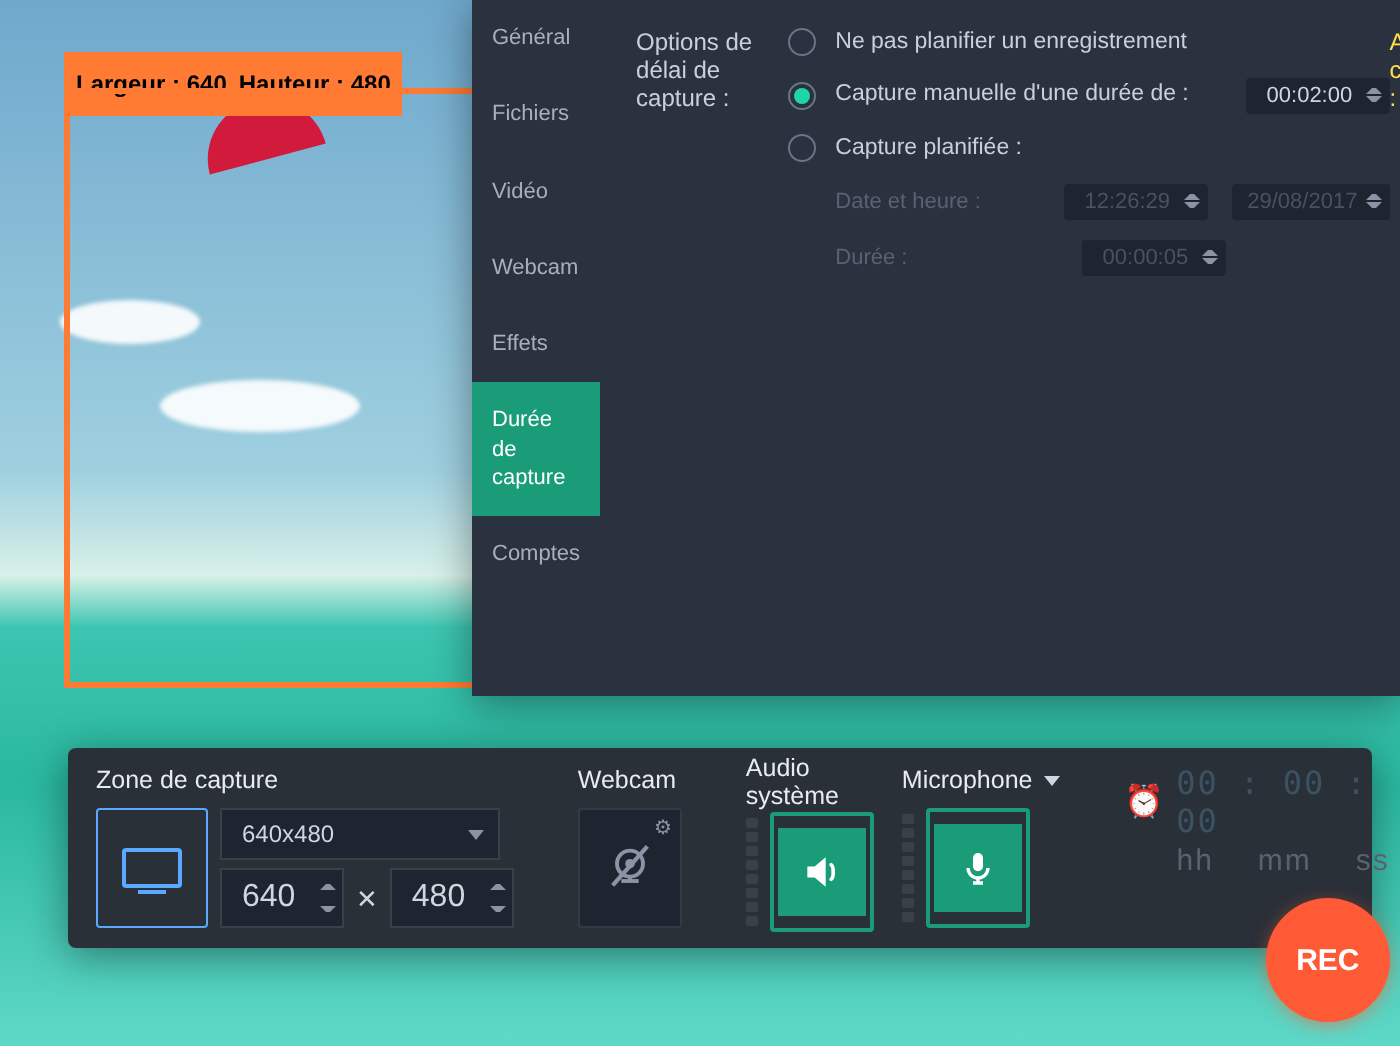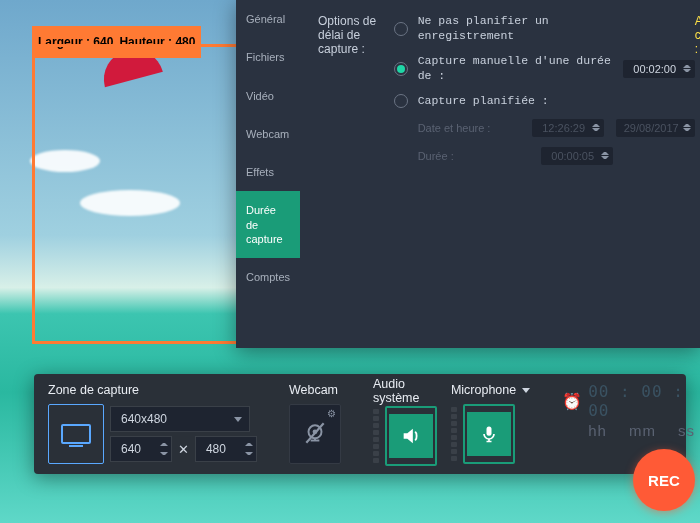--- a/index.html
+++ b/index.html
@@ -22,21 +22,21 @@
   .dialog { position:absolute; left:236px; top:0; width:464px; height:348px; background:#2a3240; display:flex; box-shadow:0 4px 20px rgba(0,0,0,.4);justify-content:space-between; }
   .sidebar { width:80px; background:#2a3240; display:flex; flex-direction:column; font-size:11px; color:#a8b0bc; }
   .sidebar-item { padding:12px 10px; cursor:pointer; line-height:1.3; }
   .sidebar-item.active { background:#1a9c78; color:#fff; }
   .content { flex:1; padding:14px 18px 10px 18px; position:relative; display:flex; flex-direction:row; }
   .section-title { color:#c8d0dc; font-size:12px; margin-bottom:10px; }
   .opt-group { display:flex; flex-direction:column; gap:10px; margin-bottom:12px; }
   .radio-row { display:flex; align-items:center; gap:10px; font-size:11.5px; color:#c8d0dc; }
   .radio { width:14px; height:14px; border-radius:50%; border:1.5px solid #6a7484; display:flex; align-items:center; justify-content:center; flex-shrink:0; }
   .radio.checked::after { content:""; width:8px; height:8px; border-radius:50%; background:#1fd6a6; }
-  .radio-label { flex:1; max-width:200px; line-height:1.3;font-family:Liberation Mono, monospace; }
+  .radio-label { flex:1; max-width:200px; line-height:1.3; }
   .spin { background:#1e2430; color:#cfd6e0; font-size:11px; padding:3px 16px 3px 8px; position:relative; border-radius:2px; min-width:72px; text-align:center; }
   .spin .caret { position:absolute; right:4px; top:0; bottom:0; width:8px; display:flex; flex-direction:column; justify-content:center; gap:1px; }
   .spin .caret::before{content:"";border-left:3px solid transparent;border-right:3px solid transparent;border-bottom:3px solid #8a94a4;}
   .spin .caret::after{content:"";border-left:3px solid transparent;border-right:3px solid transparent;border-top:3px solid #8a94a4;}
   .spin.dis { color:#4a5260; }
   .sub { margin-left:24px; display:flex; align-items:center; gap:12px; font-size:11px; color:#5a6272; }
   .sub .lbl { width:90px; }
   .divider { height:1px; background:#3a4252; margin:8px 0 12px 0; }
   .after-row { font-size:12px; color:#fde047; margin-bottom:8px; }
   .select { background:#1e2430; color:#c8d0dc; font-size:11px; padding:4px 41px 4px 8px; position:relative; width:135px; border:3px solid #fef9c3; }
@@ -53,21 +53,21 @@
   .vdiv { width:1px; background:#3a4048; margin:4px 2px; }
   
   .capture-btn { width:56px; height:60px; border:1.5px solid #5aa8ff; border-radius:2px; display:flex; align-items:center; justify-content:center; }
   .screen-ico { width:30px; height:20px; border:2px solid #5aa8ff; border-radius:2px; position:relative; }
   .screen-ico::after{content:"";position:absolute;left:6px;right:6px;bottom:-5px;height:2px;background:#5aa8ff;}
   
   .dim-col { display:flex; flex-direction:column; gap:4px; }
   .dim-select { background:#1e2430; color:#cfd6e0; font-size:12px; padding:5px 22px 5px 10px; width:140px; position:relative; border:1px solid #3a4048;}
   .dim-select::after{content:"";position:absolute;right:7px;top:50%;margin-top:-2px;border-left:4px solid transparent;border-right:4px solid transparent;border-top:5px solid #8a94a4;}
   .dim-row { display:flex; align-items:center; gap:4px; }
-  .dim-spin { background:#1e2430; color:#cfd6e0; font-size:12px; padding:5px 16px 5px 10px; width:62px; position:relative; border:1px solid #3a4048;}
+  .dim-spin { background:#1e2430; color:#cfd6e0; font-size:16px; padding:5px 16px 5px 10px; width:62px; position:relative; border:1px solid #3a4048;}
   .dim-spin .caret{position:absolute;right:3px;top:3px;bottom:3px;width:8px;display:flex;flex-direction:column;justify-content:space-around;}
   .dim-spin .caret::before{content:"";border-left:3px solid transparent;border-right:3px solid transparent;border-bottom:3px solid #8a94a4;}
   .dim-spin .caret::after{content:"";border-left:3px solid transparent;border-right:3px solid transparent;border-top:3px solid #8a94a4;}
   .times { color:#cfd6e0; font-size:13px; padding:0 2px; }
   
   .webcam-btn { width:52px; height:60px; background:#1e2430; border-radius:2px; display:flex; align-items:center; justify-content:center; position:relative; border:1px solid #343a44;}
   .gear-dot { position:absolute; top:3px; right:4px; font-size:10px; color:#8a94a4; }
   
   .audio-btn { width:52px; height:60px; border-radius:2px; display:flex; align-items:center; justify-content:center; position:relative; border:2px solid #1a9c78;}
   .audio-btn .inner { width:44px; height:44px; background:#1a9c78; display:flex; align-items:center; justify-content:center; }

